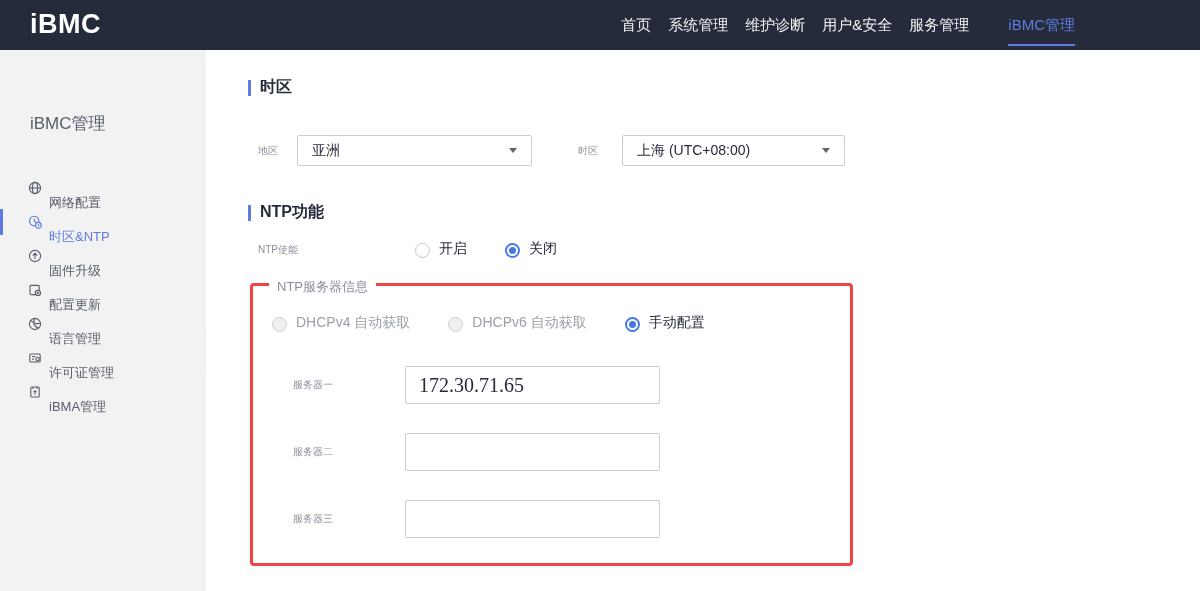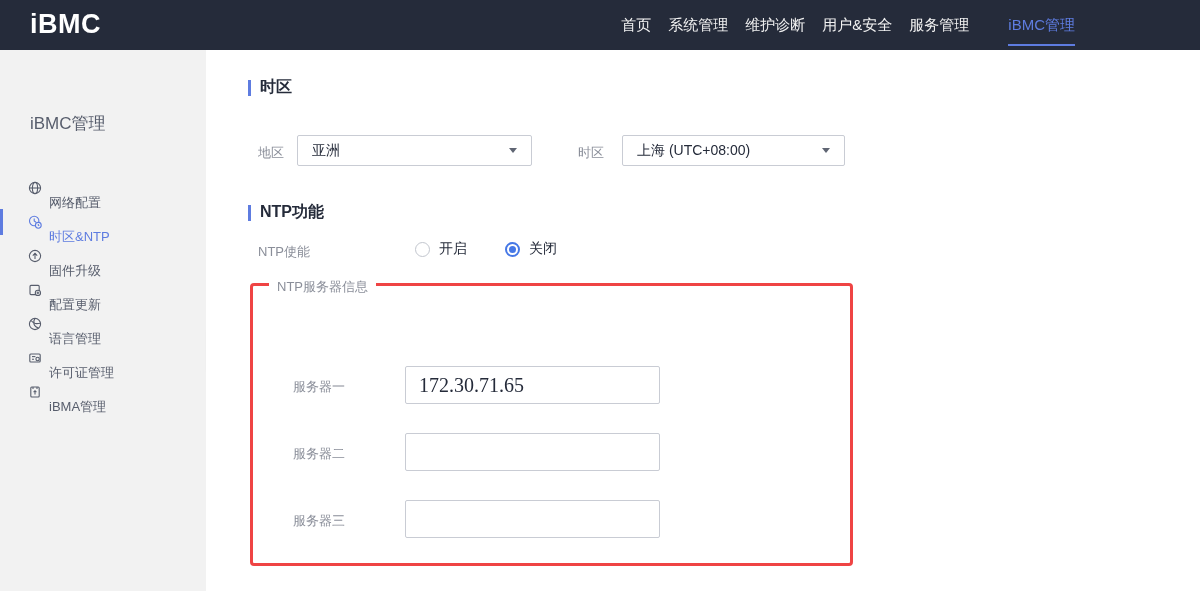--- a/index.html
+++ b/index.html
@@ -33,30 +33,30 @@
                   border-radius:0 10px 10px 0; box-shadow:1px 0 3px rgba(0,0,0,0.08);
                   display:flex; align-items:center; justify-content:center; cursor:pointer; }
 
   
   .main { position:absolute; left:206px; top:50px; width:994px; height:541px; background:#fff; }
 
   .section-hd { position:absolute; display:flex; align-items:center; }
   .section-bar { width:3px; height:16px; background:#5e7ce0; margin-right:9px; }
   .section-title { font-size:16px; font-weight:bold; color:#252b3a; }
 
-  .field-label { position:absolute; font-size:13px; color:#8a8e99; }
+  .field-label { position:absolute; font-size:10px; color:#8a8e99; }
 
   .select-box { position:absolute; height:31px; background:#fff; border:1px solid #c9ccd4; border-radius:2px;
                 display:flex; align-items:center; padding:0 14px; cursor:pointer; }
   .select-value { font-size:14px; color:#252b3a; flex:1; }
   .caret { width:0; height:0; border-left:4px solid transparent; border-right:4px solid transparent;
            border-top:5px solid #5f6573; margin-left:8px; }
 
   .radio-row { position:absolute; display:flex; align-items:center; }
-  .radio { display:flex; align-items:center; cursor:pointer; }
+  .radio { display:flex; align-items:flex-end; cursor:pointer; }
   .radio-circle { width:15px; height:15px; border-radius:50%; background:#fff; border:1px solid #c2c6ce;
                   position:relative; flex:0 0 auto; }
   .radio.selected .radio-circle { border:2px solid #4678e6; }
   .radio.selected .radio-circle::after { content:""; position:absolute; left:50%; top:50%; width:7px; height:7px;
                   margin:-3.5px 0 0 -3.5px; border-radius:50%; background:#4678e6; }
   .radio.disabled .radio-circle { background:#efefef; border-color:#cccccc; cursor:not-allowed; }
   .radio-label { margin-left:9px; font-size:14px; color:#252b3a; }
   .radio.disabled .radio-label { color:#9ba0a8; }
 
   .group-box { position:absolute; left:44px; top:233px; width:603px; height:283px;
@@ -216,20 +216,34 @@
       </div>
       <div class="radio selected">
         <span class="radio-circle"></span>
         <span class="radio-label">关闭</span>
       </div>
     </div>
 
     <div class="group-box">
       <div class="group-legend">NTP服务器信息</div>
 
+      <div class="radio-row" style="left:19px; top:28px; position:absolute;">
+        <div class="radio disabled" style="margin-right:38px;">
+          <span class="radio-circle"></span>
+          <span class="radio-label">DHCPv4 自动获取</span>
+        </div>
+        <div class="radio disabled" style="margin-right:38px;">
+          <span class="radio-circle"></span>
+          <span class="radio-label">DHCPv6 自动获取</span>
+        </div>
+        <div class="radio selected">
+          <span class="radio-circle"></span>
+          <span class="radio-label">手动配置</span>
+        </div>
+      </div>
 
       <div class="field-label" style="left:40px; top:92px;">服务器一</div>
       <input class="text-input" style="left: 152px; top: 80px;" type="text" value="172.30.71.65">
 
       <div class="field-label" style="left:40px; top:159px;">服务器二</div>
       <input class="text-input" style="left: 152px; top: 147px;" type="text" value="">
 
       <div class="field-label" style="left:40px; top:226px;">服务器三</div>
       <input class="text-input" style="left: 152px; top: 214px;" type="text" value="">
     </div>

